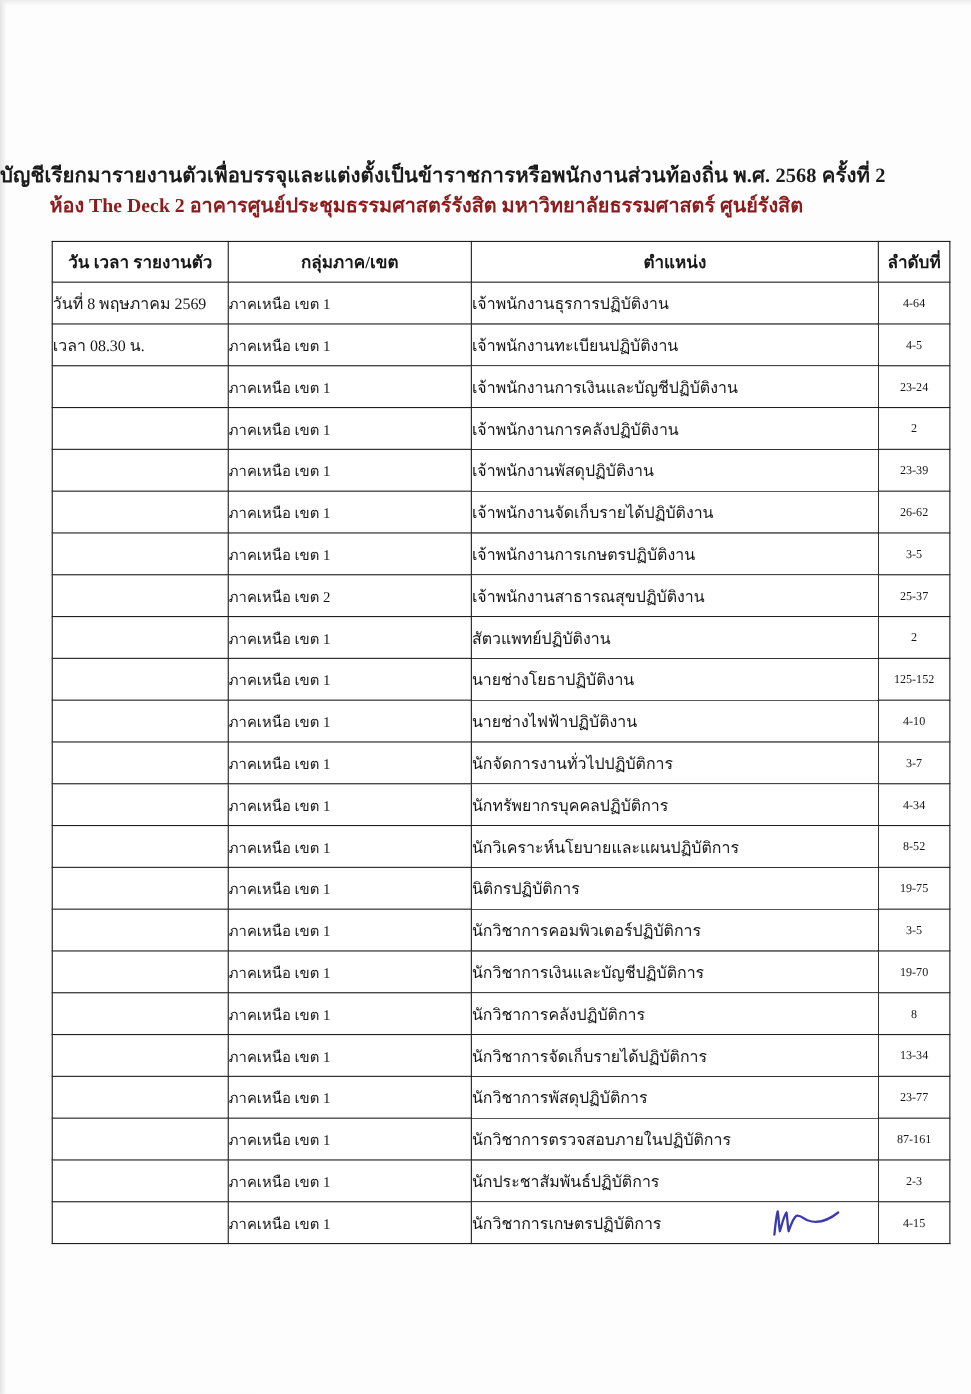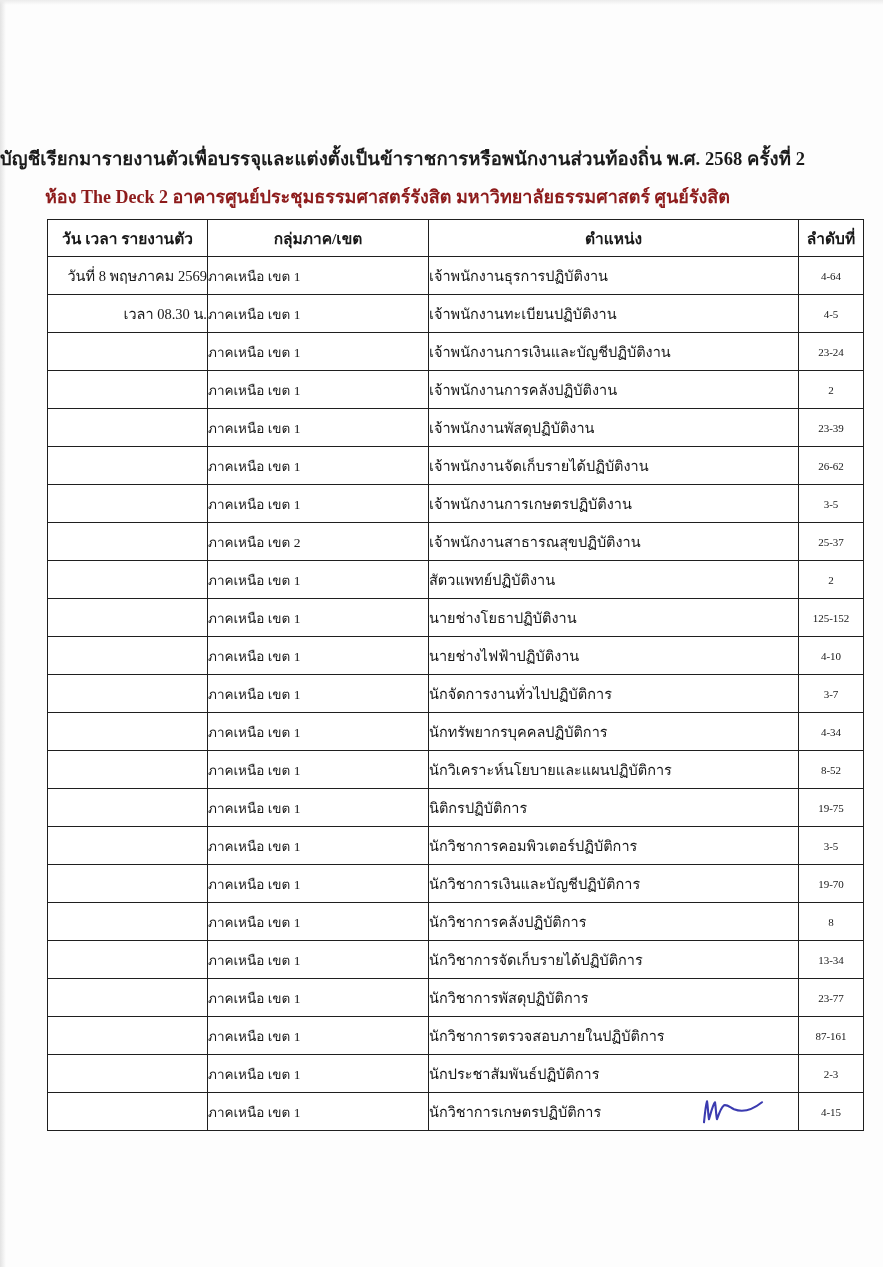--- a/index.html
+++ b/index.html
@@ -45,21 +45,21 @@
     text-align: center;
     font-size: 18.5px;
     font-weight: bold;
     color: #1b1b1b;
     letter-spacing: 0.1px;
     white-space: nowrap;
   }
   .title-sub {
     position: absolute;
     left: 0;
-    top: 182px;
+    top: 172px;
     width: 775px;
     text-align: center;
     font-size: 18px;
     font-weight: bold;
     color: #8d1b1b;
     white-space: nowrap;
   }
 
   
   .doc-table {
@@ -86,21 +86,21 @@
   }
   .doc-table tbody td {
     height: 37px;
   }
   .col-datetime  { width: 160px; }
   .col-region    { width: 221px; }
   .col-position  { width: 370px; }
   .col-order     { width: 65px;  }
 
   .cell-datetime {
-    text-align: right;
+    text-align: left;
     font-size: 14.5px;
     padding: 0 6px;
     white-space: nowrap;
   }
   .cell-region {
     text-align: left;
     font-size: 13.5px;
     padding-left: 8px;
     white-space: nowrap;
   }

